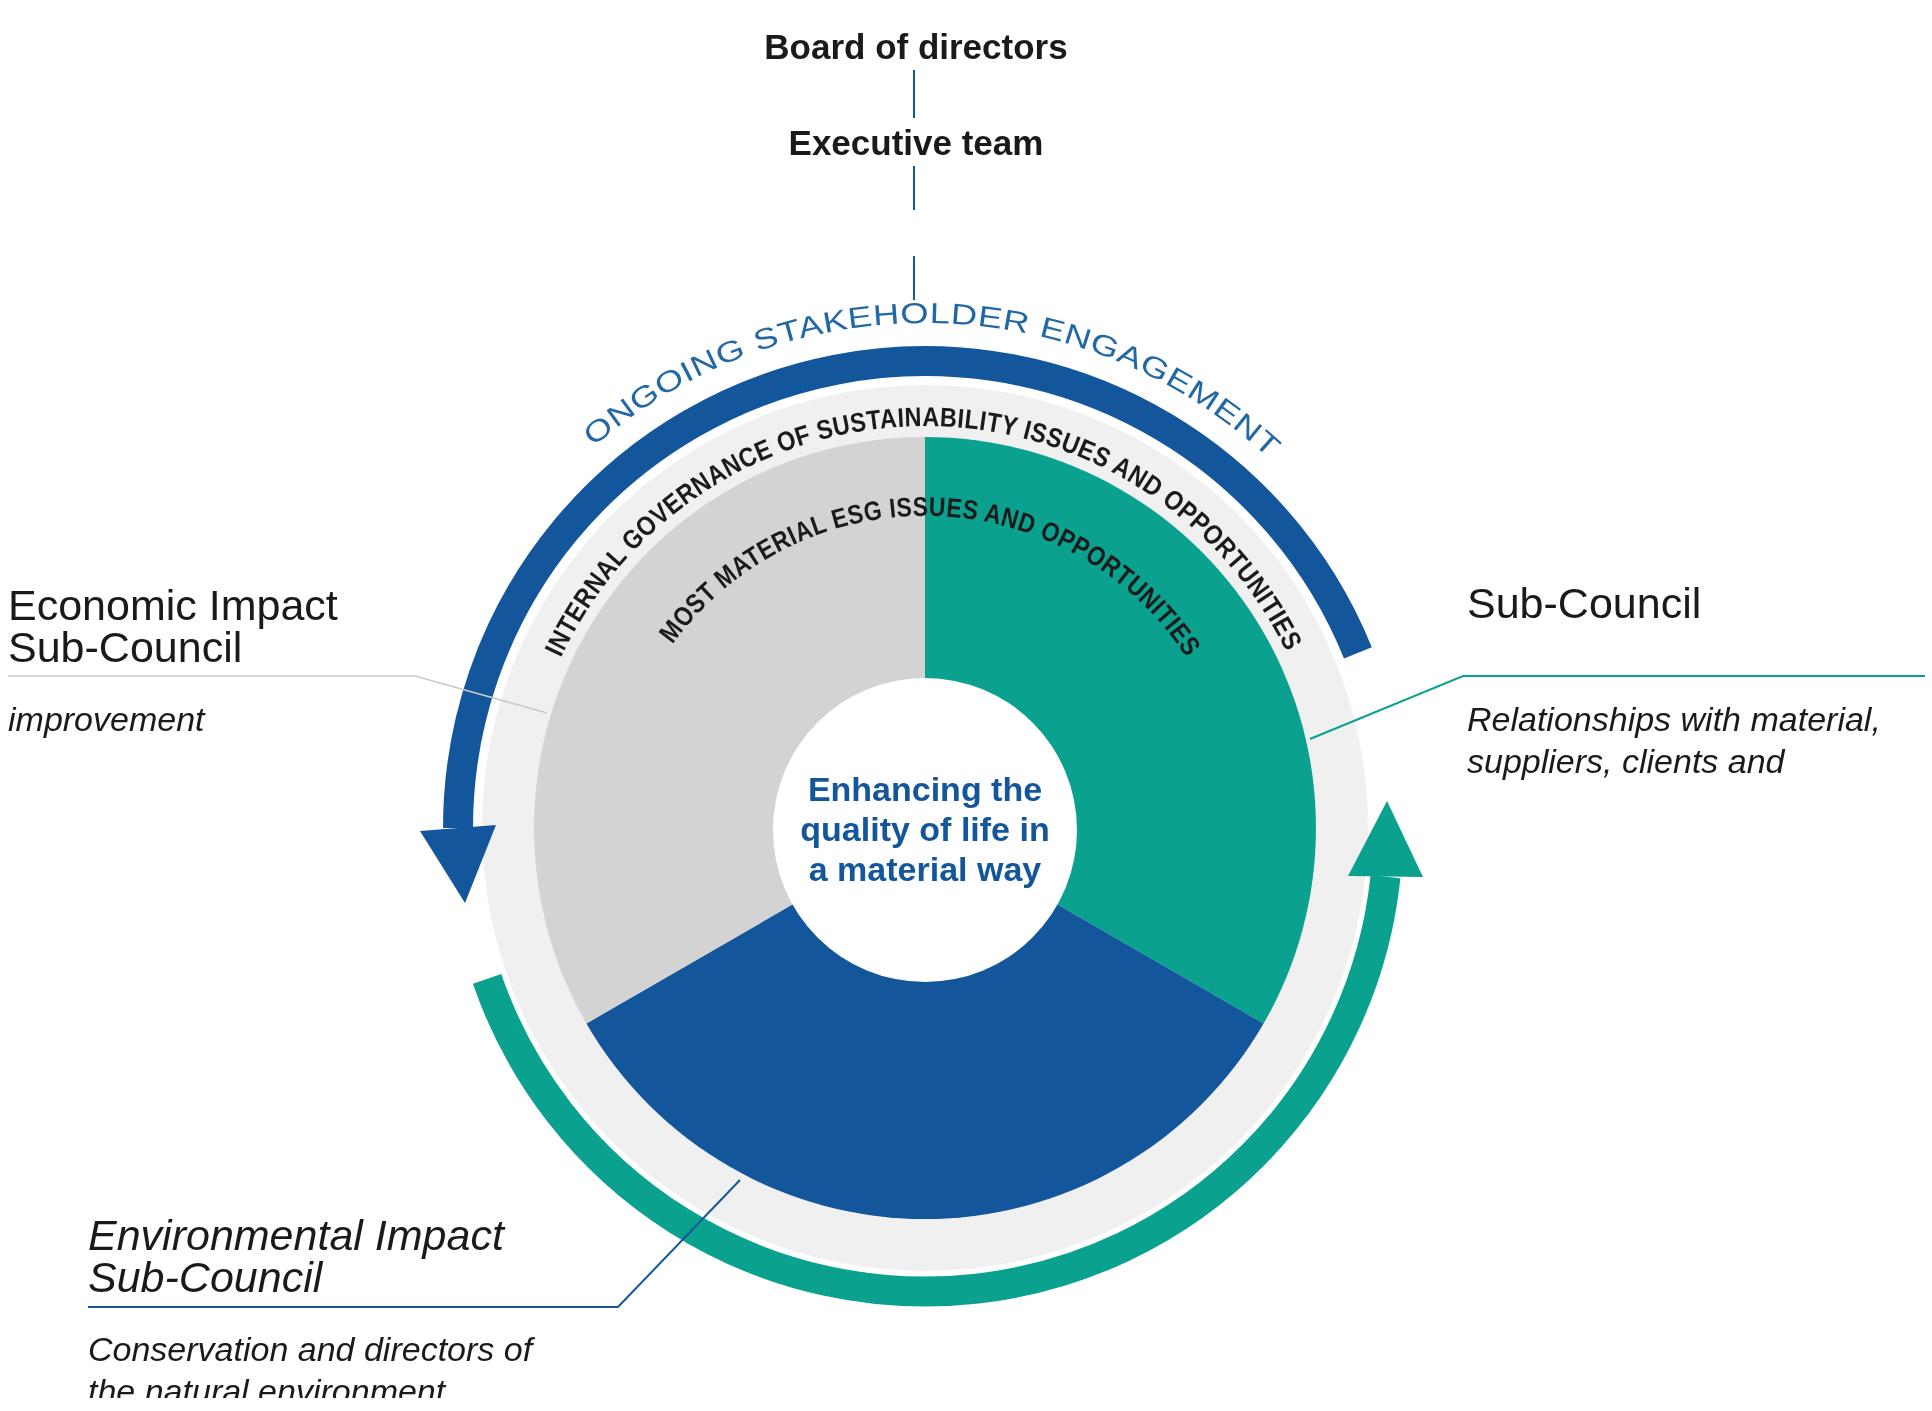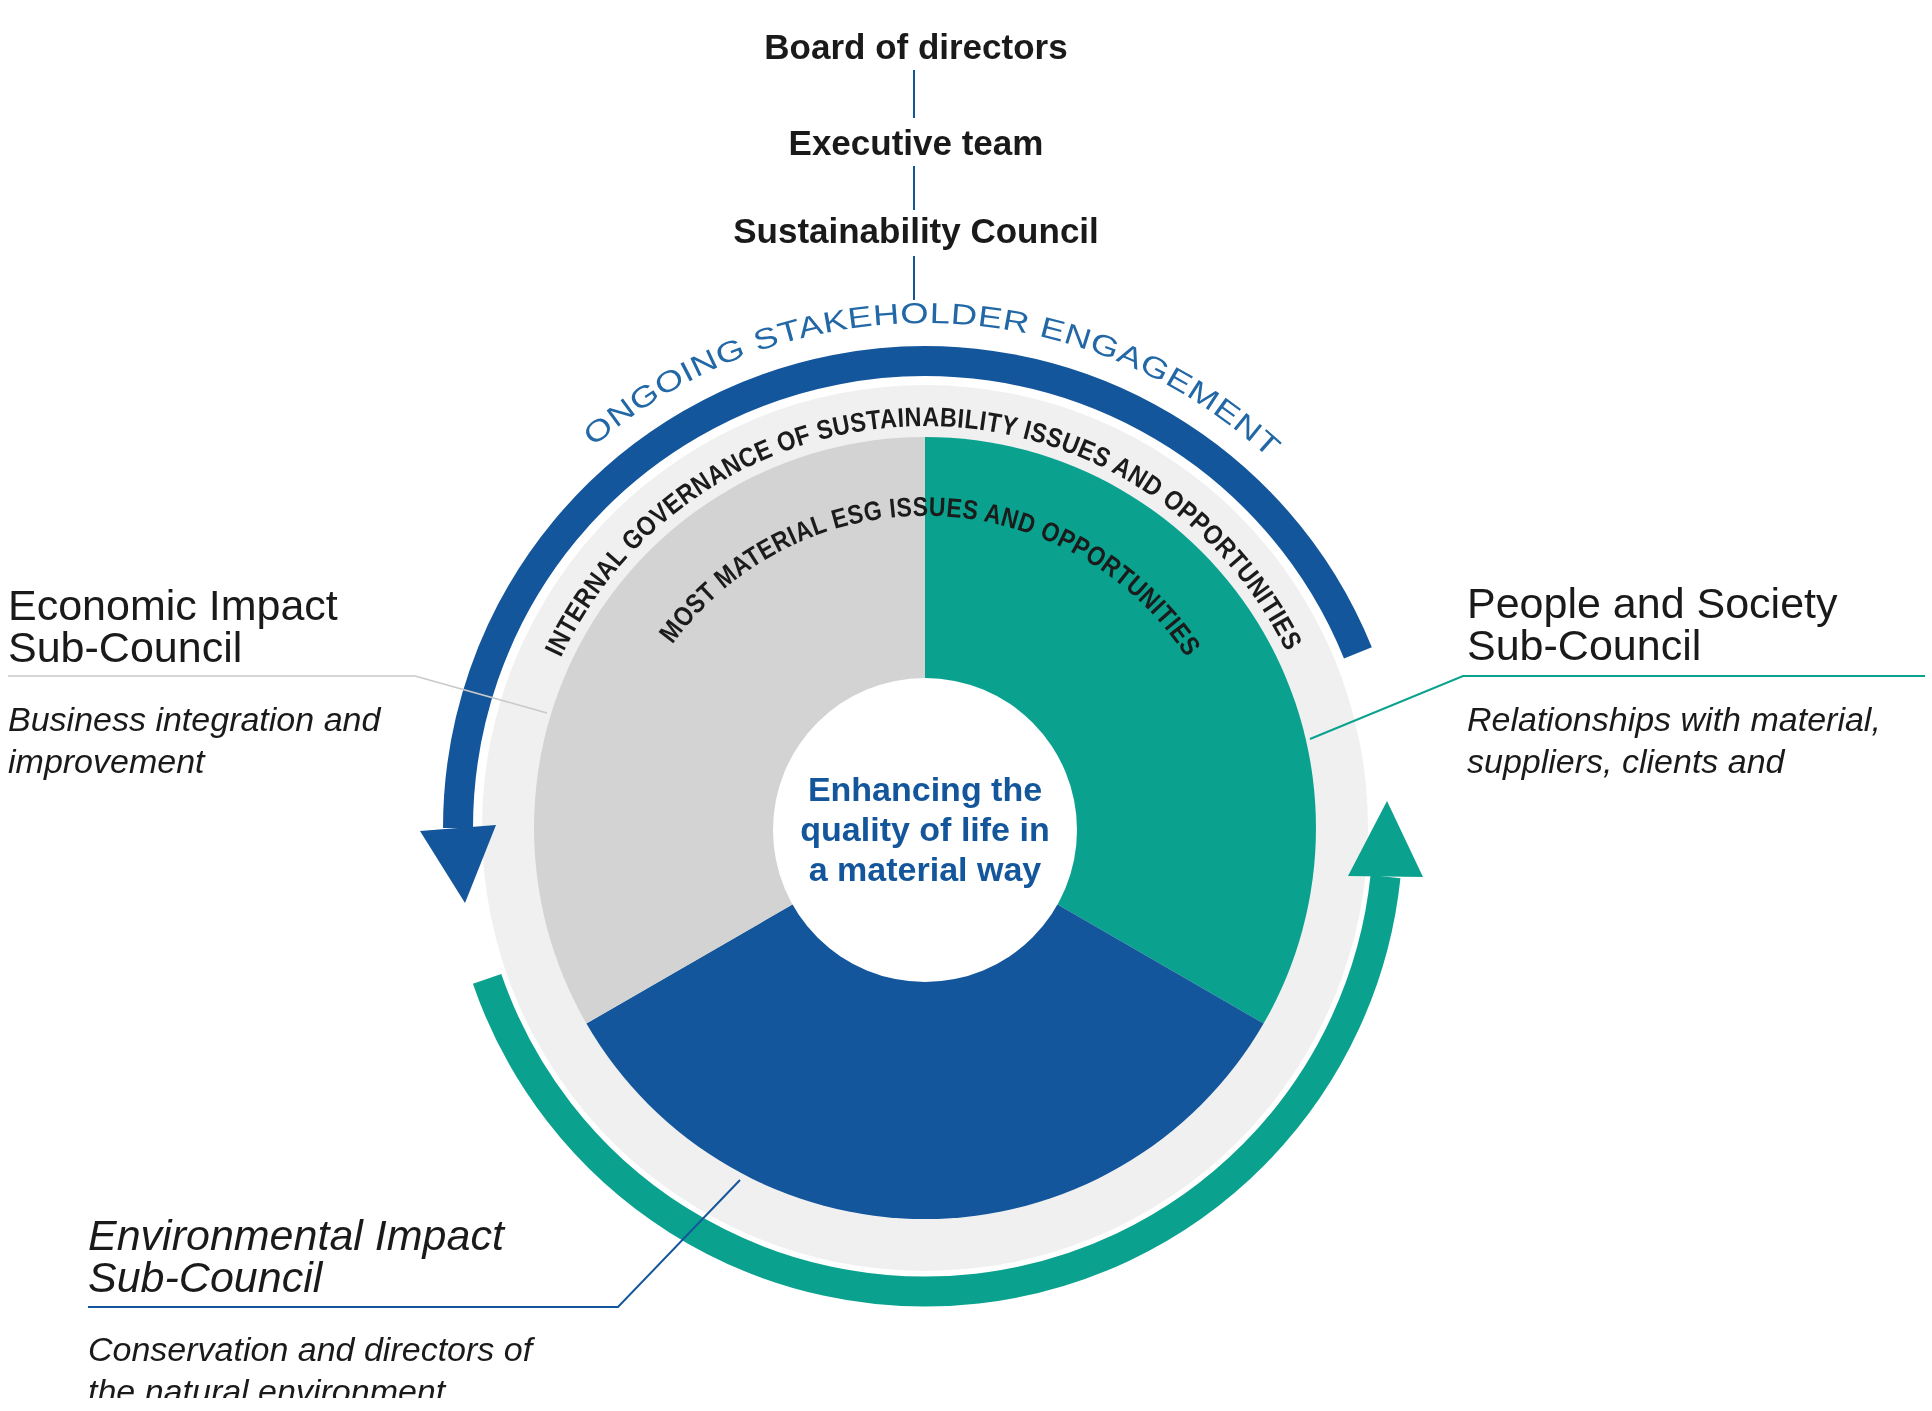--- a/index.html
+++ b/index.html
@@ -19,33 +19,30 @@
   .curved-outer-text{font-size:29px;font-weight:400;letter-spacing:0.5px;}
   .center-text{font-size:34px;font-weight:bold;text-anchor:middle;}
 </style>
 </head>
 <body>
 
 <div id="canvas">
 
   <div class="top-label" style="top:26px;">Board of directors</div>
   <div class="top-label" style="top:122px;">Executive team</div>
-  <div class="top-label" style="top:210px;">Sustainability Council</div>
 
   <div class="side-block" style="left:8px;top:584px;width:460px;">
     <div class="side-title">Economic Impact</div>
     <div class="side-title">Sub-Council</div>
   </div>
   <div class="side-block side-desc" style="left:8px;top:698px;width:470px;">
-    <div>Business integration and</div>
     <div>improvement</div>
   </div>
 
   <div class="side-block" style="left:1467px;top:582px;width:460px;">
-    <div class="side-title">People and Society</div>
     <div class="side-title">Sub-Council</div>
   </div>
   <div class="side-block side-desc" style="left:1467px;top:698px;width:465px;">
     <div>Relationships with material,</div>
     <div>suppliers, clients and</div>
   </div>
 
   <div class="side-block" style="left:88px;top:1214px;width:460px;font-style:italic;">
     <div class="side-title">Environmental Impact</div>
     <div class="side-title">Sub-Council</div>

